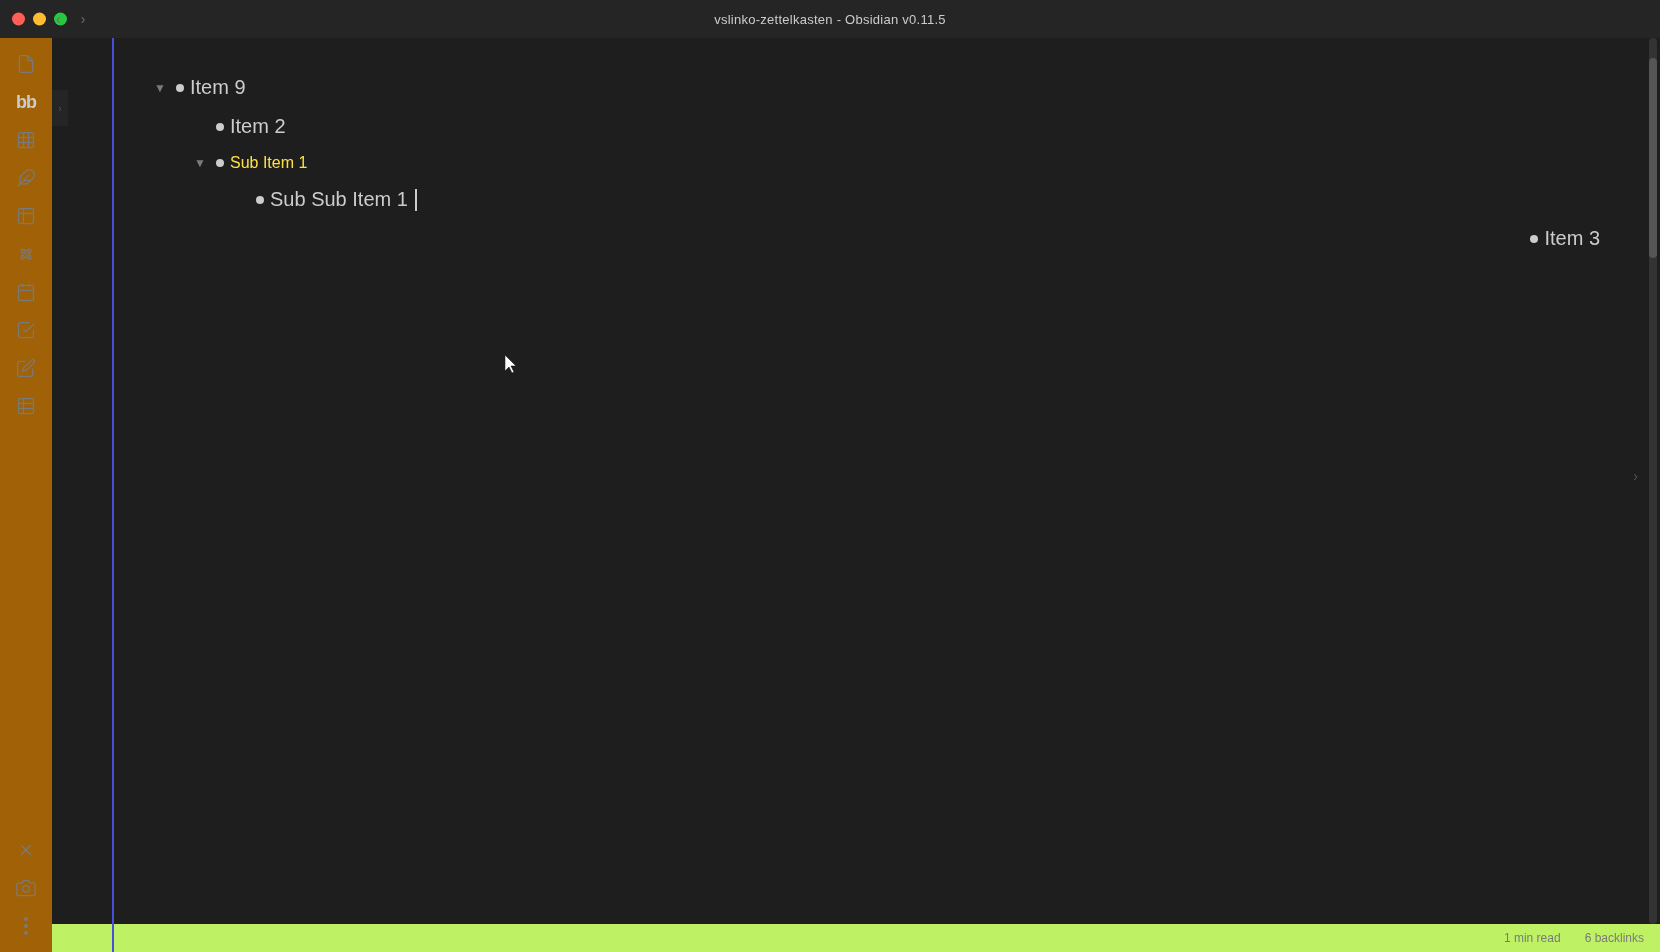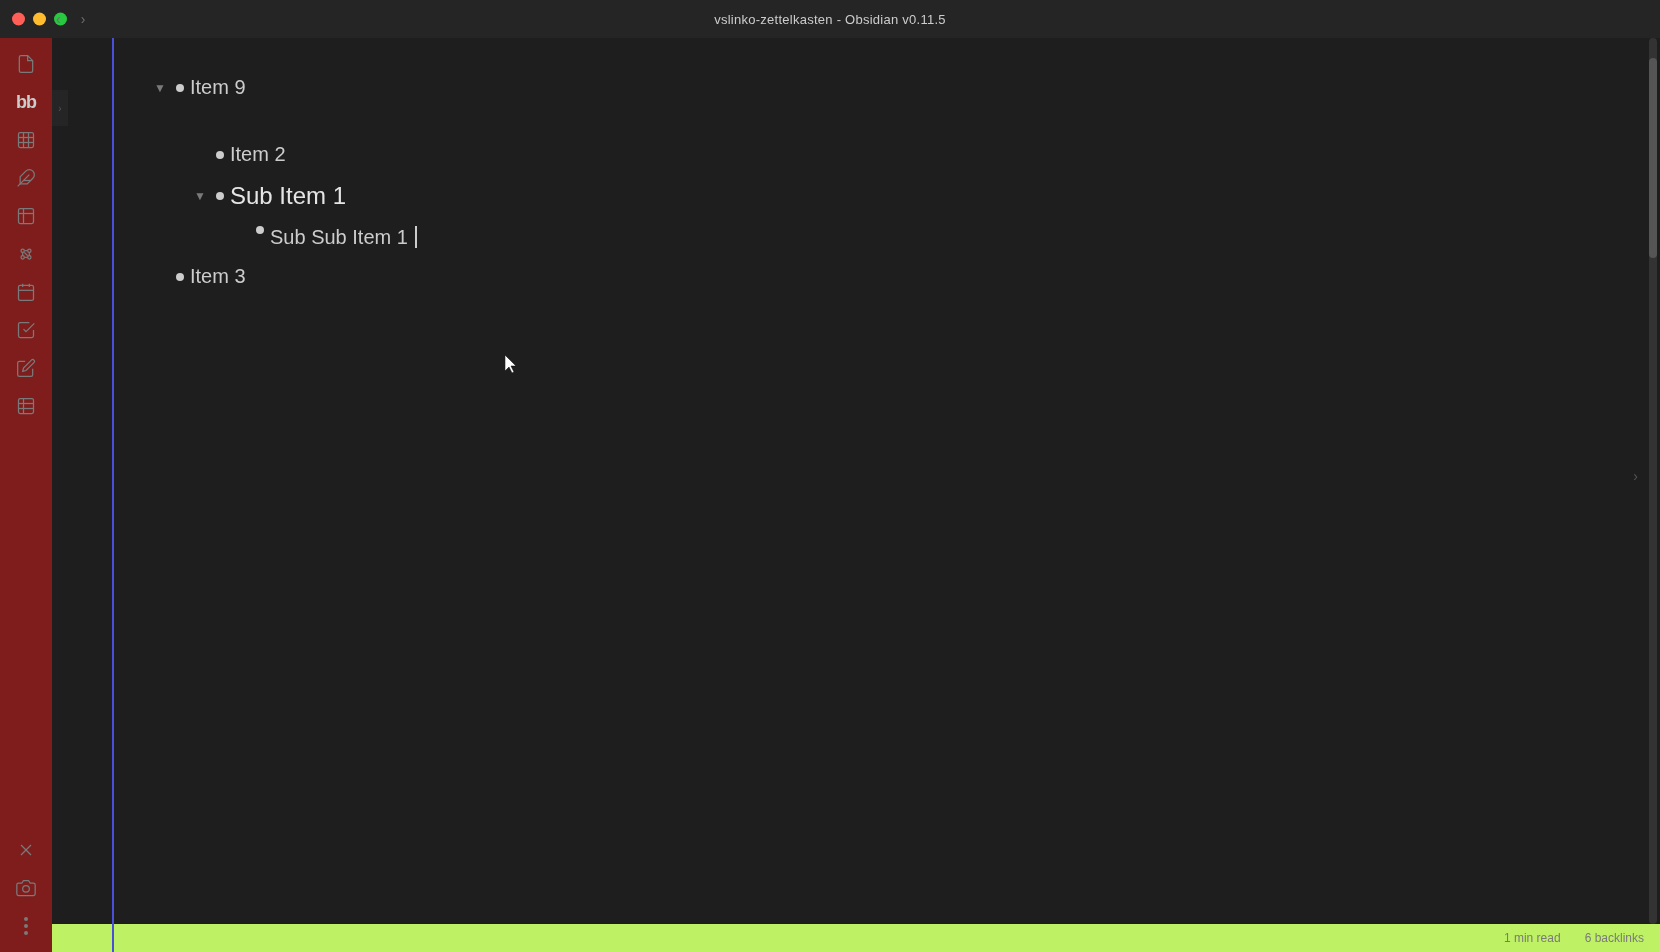--- a/index.html
+++ b/index.html
@@ -79,21 +79,21 @@
       padding: 4px;
     }
 
     
     .left-sidebar {
       position: absolute;
       top: 38px;
       left: 0;
       width: 52px;
       bottom: 0;
-      background: #7f1d1d;
+      background: #a16207;
       display: flex;
       flex-direction: column;
       align-items: center;
       padding-top: 8px;
       gap: 2px;
       z-index: 50;
     }
 
     .sidebar-icon {
       width: 36px;
@@ -404,40 +404,40 @@
 <div class="sidebar-expand">›</div>
 
 <div class="editor-area">
 
   <div style="display:flex; align-items:center; gap:6px; padding:8px 0;">
     <span style="color:#7a7a7a; font-size:12px; min-width:16px; cursor:pointer;">▼</span>
     <span style="width:8px;height:8px;border-radius:50%;background:#cccccc;display:inline-block;min-width:8px;"></span>
     <span style="font-size:20px;color:#cccccc;">Item 9</span>
   </div>
 
-  <div style="display:flex; align-items:center; gap:6px; padding:8px 0; padding-left:40px;margin-top:28px;">
+  <div style="display:flex; align-items:center; gap:6px; padding:8px 0; padding-left:40px;">
     <span style="min-width:16px;"></span>
     <span style="width:8px;height:8px;border-radius:50%;background:#cccccc;display:inline-block;min-width:8px;"></span>
     <span style="font-size:20px;color:#cccccc;">Item 2</span>
   </div>
 
   <div style="display:flex; align-items:center; gap:6px; padding:8px 0; padding-left:40px;">
     <span style="color:#7a7a7a; font-size:12px; min-width:16px; cursor:pointer;">▼</span>
     <span style="width:8px;height:8px;border-radius:50%;background:#cccccc;display:inline-block;min-width:8px;"></span>
-    <span style="font-size:24px;color:#e5e5e5;">Sub Item 1</span>
-  </div>
-
-  <div style="display:flex; align-items:flex-start; gap:6px; padding:8px 0; padding-left:80px;">
+    <span style="font-size:16px;color:#fde047;">Sub Item 1</span>
+  </div>
+
+  <div style="display:flex; align-items:center; gap:6px; padding:8px 0; padding-left:80px;">
     <span style="min-width:16px;"></span>
     <span style="width:8px;height:8px;border-radius:50%;background:#cccccc;display:inline-block;min-width:8px;"></span>
     <span style="font-size:20px;color:#cccccc;">Sub Sub Item 1</span>
       <span style="display:inline-block;width:2px;height:22px;background:#cccccc;vertical-align:middle;margin-left:1px;"></span>
   </div>
 
-  <div style="display:flex; align-items:center; gap:6px; padding:8px 0;">
+  <div style="display:flex; align-items:center; gap:6px; padding:8px 0;justify-content:flex-end;">
     <span style="min-width:16px;"></span>
     <span style="width:8px;height:8px;border-radius:50%;background:#cccccc;display:inline-block;min-width:8px;"></span>
     <span style="font-size:20px;color:#cccccc;">Item 3</span>
   </div>
 
 </div>
 
 <div class="scrollbar">
   <div class="scrollbar-track">
     <div class="scrollbar-thumb"></div>

